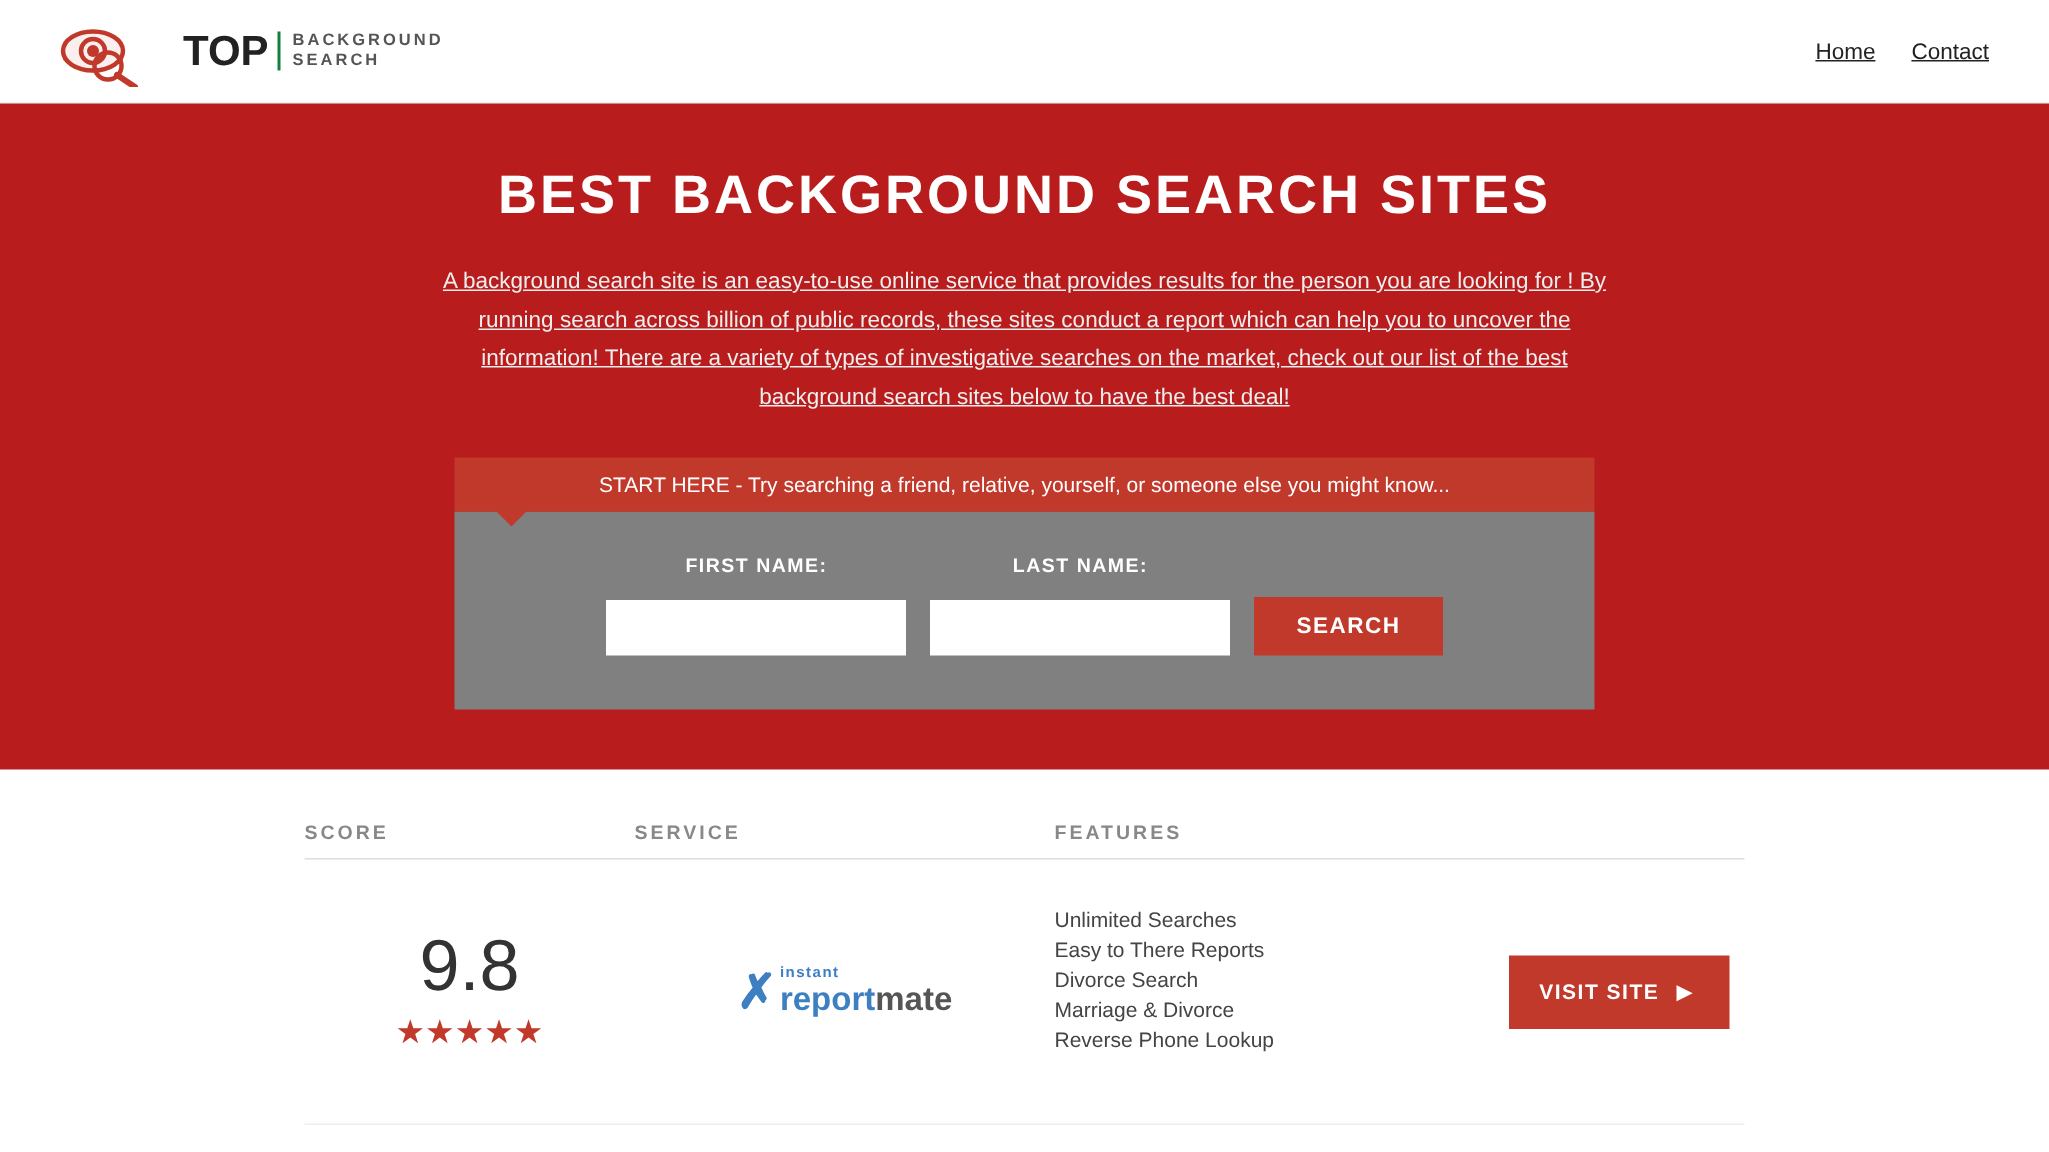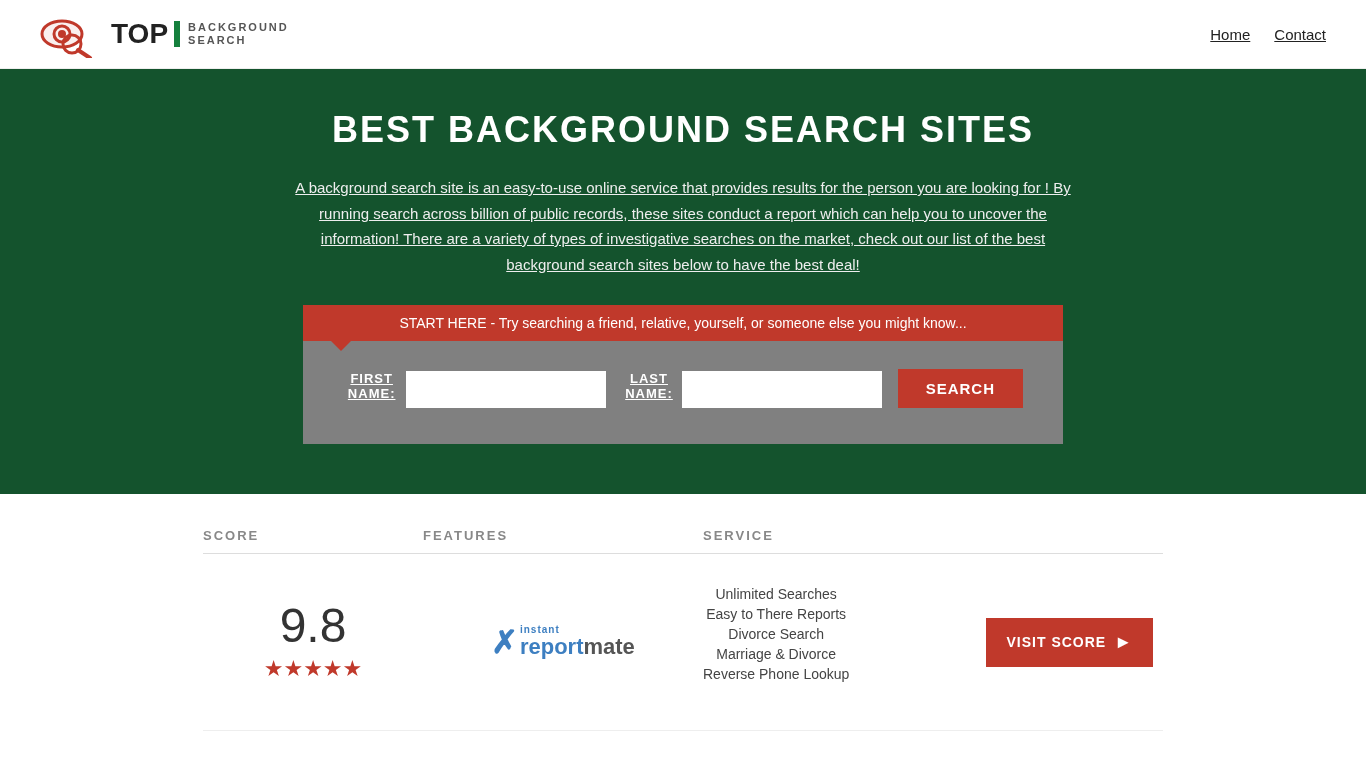--- a/index.html
+++ b/index.html
@@ -10,36 +10,36 @@
       display: flex;
       align-items: center;
       justify-content: space-between;
       padding: 10px 40px;
       border-bottom: 1px solid #eee;
       background: #fff;
     }
     .logo-area {
       display: flex;
       align-items: center;
-      gap: 13px;
+      gap: 24px;
     }
     .nav {
       display: flex;
       gap: 24px;
     }
     .nav a {
       text-decoration: underline;
       color: #222;
       font-size: 15px;
     }
 
     
     .hero {
-      background: #14532d;
-      padding: 40px 20px 50px;
+      background: #b91c1c;
+      padding: 40px 20px 40px;
       text-align: center;
       color: #fff;
     }
     .hero h1 {
       font-size: 36px;
       font-weight: 900;
       letter-spacing: 2px;
       margin-bottom: 24px;
       color: #fff;
     }
@@ -76,23 +76,22 @@
       max-width: 760px;
       margin: 0 auto;
       padding: 28px 40px 36px;
       display: flex;
       align-items: flex-end;
       gap: 16px;
       justify-content: center;
     }
     .form-group {
       display: flex;
-      flex-direction: row;
-      gap: 6px;
-      text-decoration: underline;
+      flex-direction: column;
+      gap: 16px;
     }
     .form-group label {
       font-size: 13px;
       font-weight: bold;
       color: #fff;
       letter-spacing: 1px;
     }
     .form-group input {
       width: 200px;
       padding: 10px 12px;
@@ -163,21 +162,20 @@
       align-items: center;
       justify-content: center;
       padding: 10px;
     }
 
     
     .features-area ul {
       list-style: none;
       padding: 0;
       margin: 0 0 16px;
-      text-align: center;
     }
     .features-area ul li {
       font-size: 14px;
       color: #444;
       padding: 2px 0;
     }
 
     
     .visit-btn {
       background: #c0392b;
@@ -240,21 +238,21 @@
       <ellipse cx="22" cy="24" rx="20" ry="13" fill="none" stroke="#c0392b" stroke-width="3"></ellipse>
       <ellipse cx="22" cy="24" rx="20" ry="13" fill="#c0392b" opacity="0.08"></ellipse>
       <circle cx="22" cy="24" r="8" fill="none" stroke="#c0392b" stroke-width="3"></circle>
       <circle cx="22" cy="24" r="4" fill="#c0392b"></circle>
 
       <circle cx="32" cy="34" r="9" fill="none" stroke="#c0392b" stroke-width="3"></circle>
       <line x1="38" y1="40" x2="50" y2="48" stroke="#c0392b" stroke-width="4" stroke-linecap="round"></line>
     </svg>
     <div style="display:flex; align-items:center; gap:6px;">
       <span style="font-size:28px; font-weight:900; color:#222;">TOP</span>
-      <div style="border-left:6px solid #15803d; padding-left:8px; line-height:1.2;">
+      <div style="border-left:2px solid #15803d; padding-left:8px; line-height:1.2;">
         <div style="font-size:11px; font-weight:bold; letter-spacing:2px; color:#555;">BACKGROUND</div>
         <div style="font-size:11px; font-weight:bold; letter-spacing:2px; color:#555;">SEARCH</div>
       </div>
     </div>
   </div>
   <nav class="nav">
     <a href="#">Home</a>
     <a href="#">Contact</a>
   </nav>
 </header>
@@ -276,22 +274,22 @@
       <label>LAST NAME:</label>
       <input type="text" style="">
     </div>
     <button class="search-btn">SEARCH</button>
   </div>
 </section>
 
 <div class="results-area">
   <div class="table-header">
     <span>SCORE</span>
+    <span>SERVICE</span>
     <span>FEATURES</span>
-    <span>SERVICE</span>
   </div>
 
   <div class="result-row">
     <div class="score-area">
       <div class="score-number">9.8</div>
       <div class="stars">★★★★★</div>
     </div>
     <div class="service-logo">
       <div class="cm-logo-wrap">
         <span style="color:#3d7fc1; font-size:32px; font-weight:900;">✗</span>
@@ -306,21 +304,21 @@
         <ul>
           <li>Unlimited Searches</li>
           <li>Easy to There Reports</li>
           <li>Divorce Search</li>
           <li>Marriage &amp; Divorce</li>
           <li>Reverse Phone Lookup</li>
         </ul>
       </div>
       <div class="visit-btn-wrapper">
         <button class="visit-btn">
-          <span>VISIT SCORE</span>
+          <span>VISIT SITE</span>
           <span class="arrow">►</span>
         </button>
       </div>
     </div>
   </div>
 
   <div class="result-row">
     
     
     

